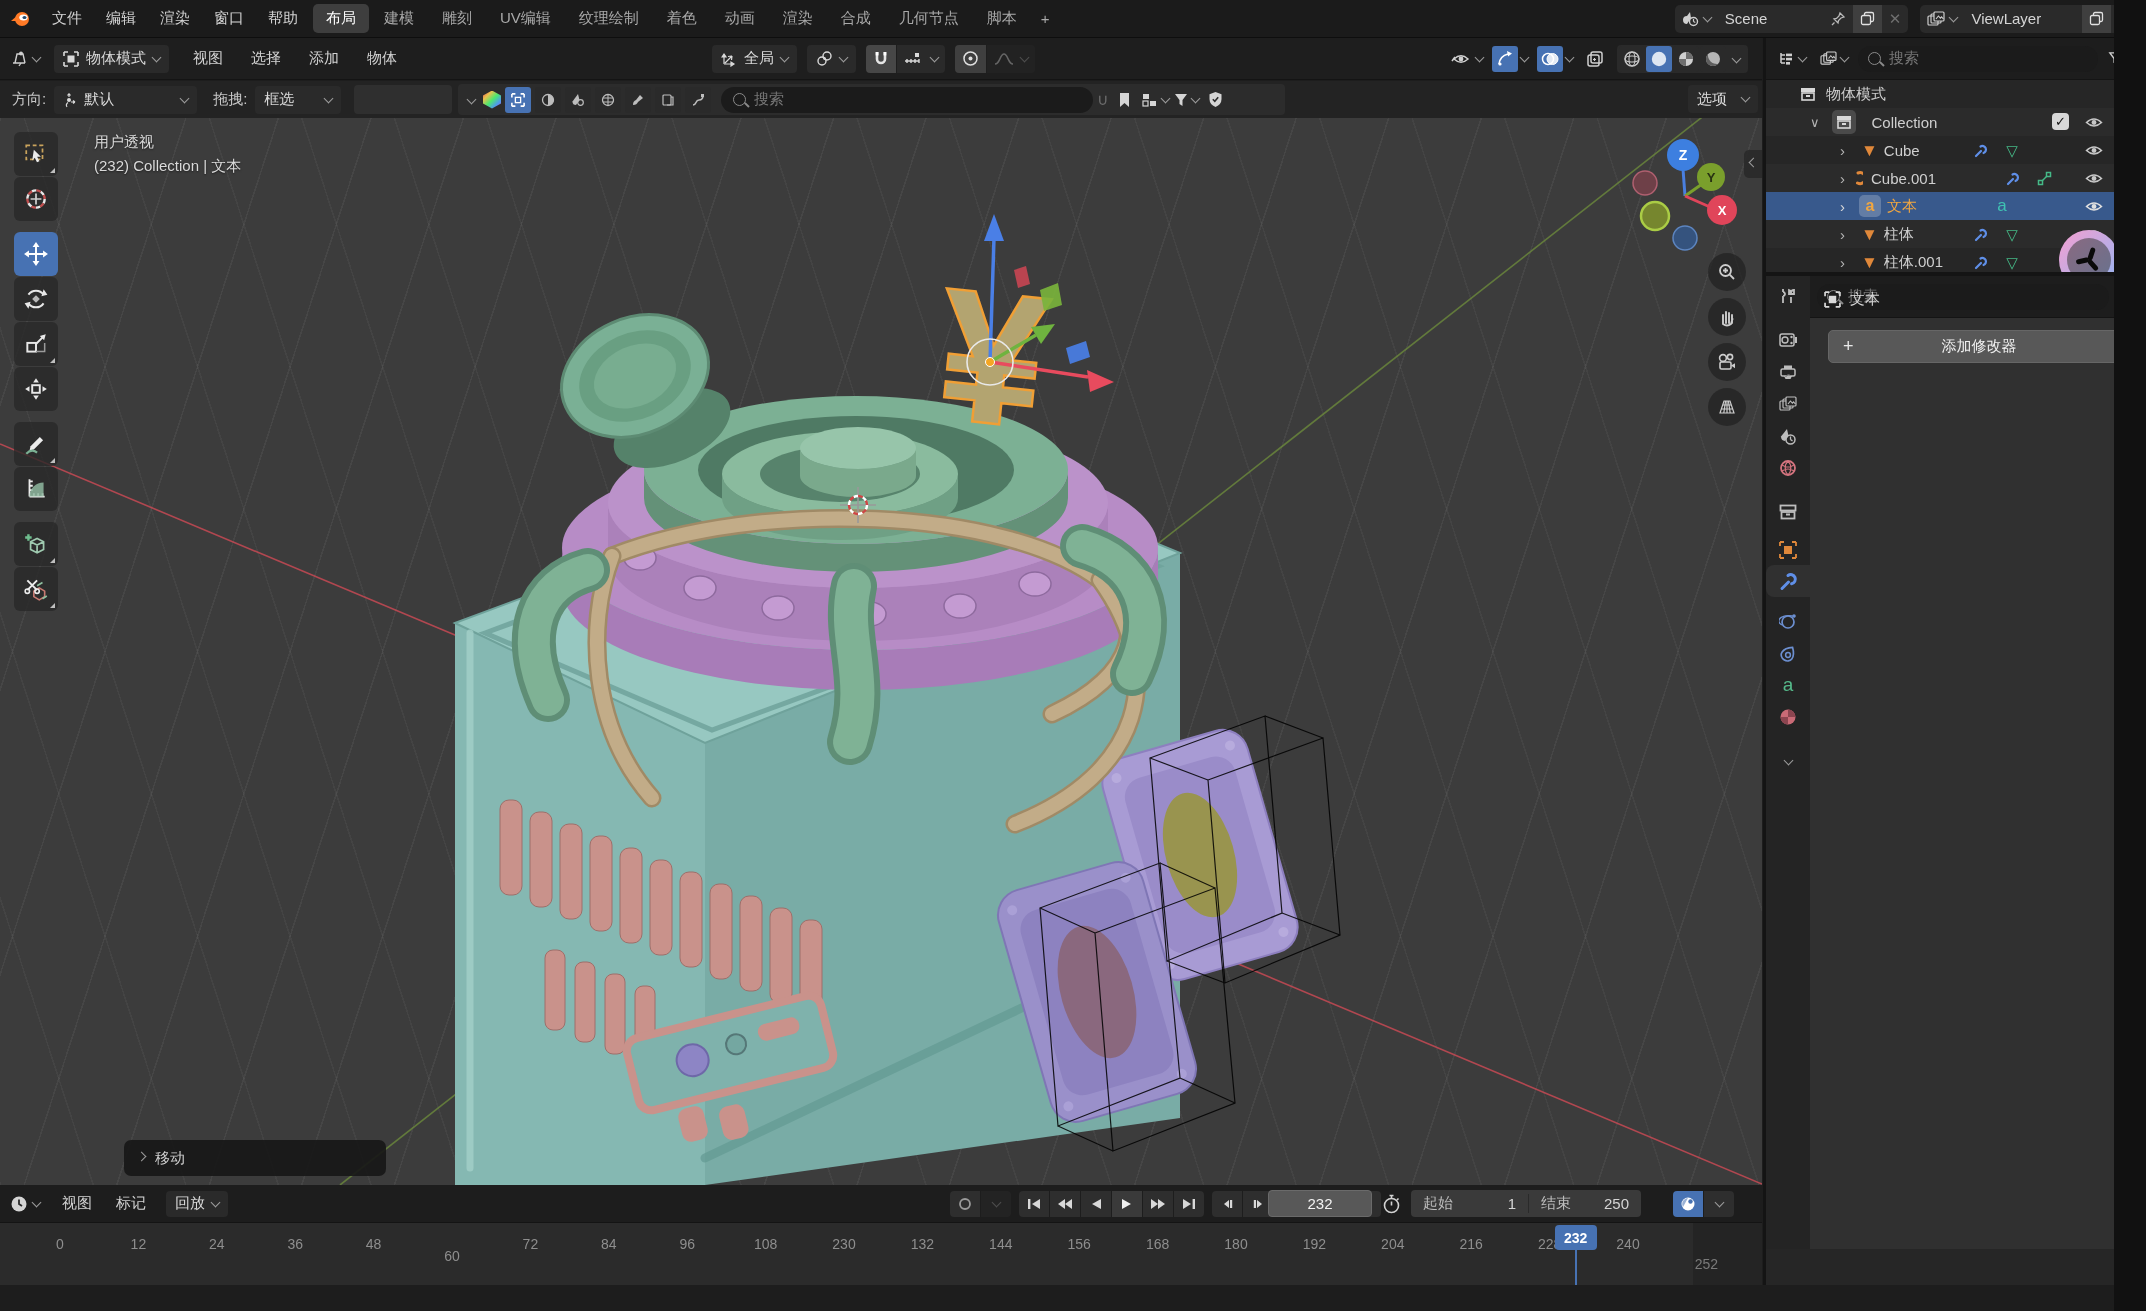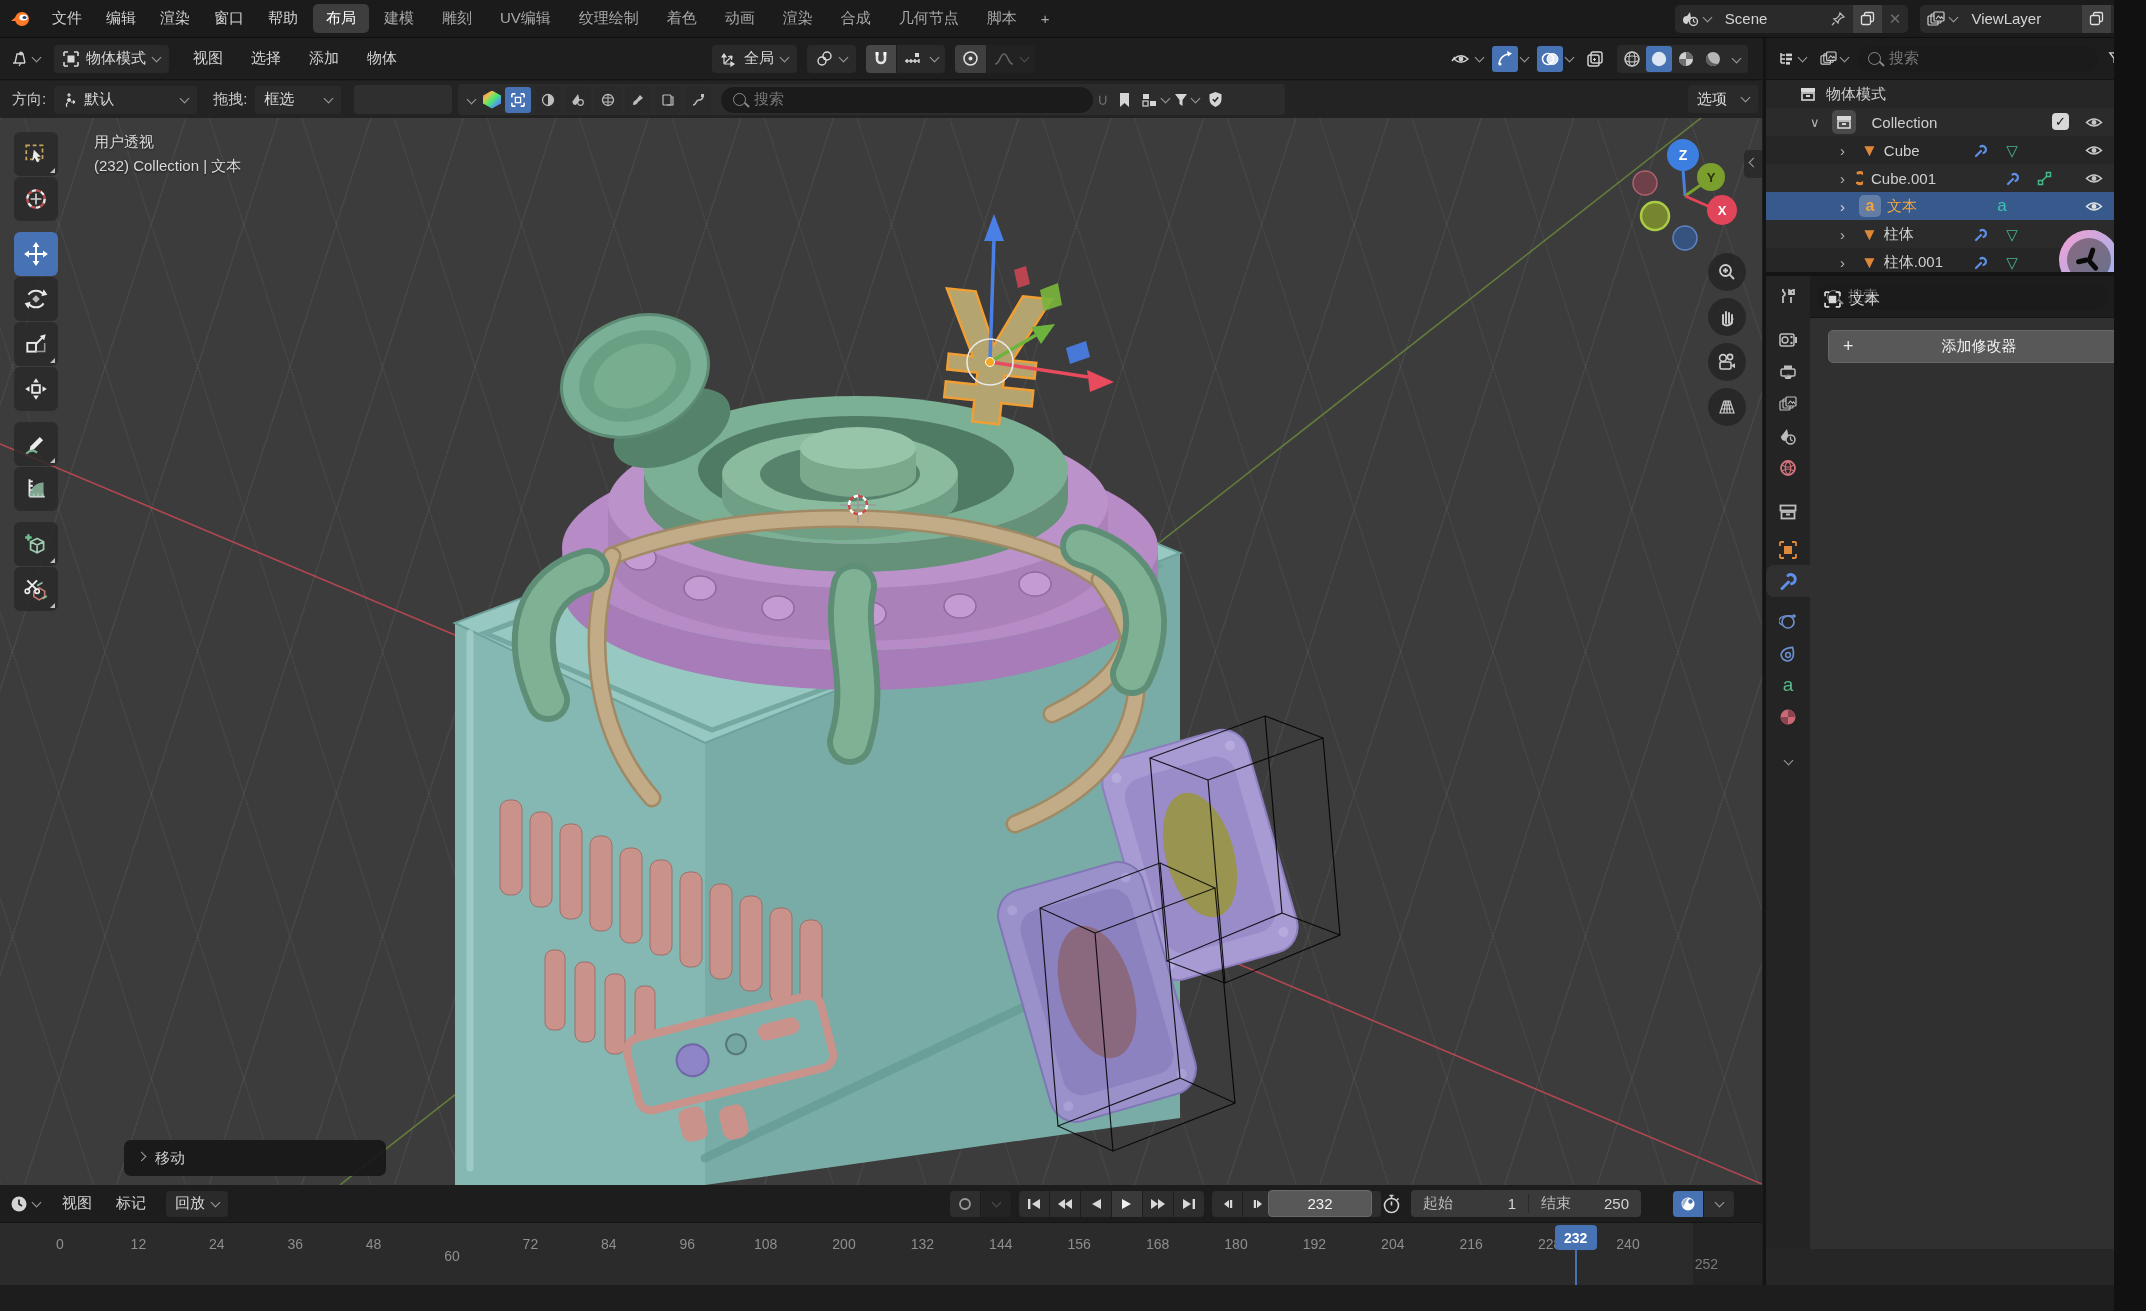--- a/index.html
+++ b/index.html
@@ -1148,21 +1148,21 @@
           <span class="tick" style="left: 60px;">0</span>
           <span class="tick" style="left: 138.4px;">12</span>
           <span class="tick" style="left: 216.8px;">24</span>
           <span class="tick" style="left: 295.2px;">36</span>
           <span class="tick" style="left: 373.6px;">48</span>
           <span class="tick" style="left: 452px; margin-top: 12px;">60</span>
           <span class="tick" style="left: 530.4px;">72</span>
           <span class="tick" style="left: 608.8px;">84</span>
           <span class="tick" style="left: 687.2px;">96</span>
           <span class="tick" style="left: 765.6px;">108</span>
-          <span class="tick" style="left: 844px;">200</span>
+          <span class="tick" style="left: 844px;">230</span>
           <span class="tick" style="left: 922.4px;">132</span>
           <span class="tick" style="left: 1000.8px;">144</span>
           <span class="tick" style="left: 1079.2px;">156</span>
           <span class="tick" style="left: 1157.6px;">168</span>
           <span class="tick" style="left: 1236px;">180</span>
           <span class="tick" style="left: 1314.4px;">192</span>
           <span class="tick" style="left: 1392.8px;">204</span>
           <span class="tick" style="left: 1471.2px;">216</span>
           <span class="tick" style="left: 1549.6px;">228</span>
           <span class="tick" style="left: 1628px;">240</span>

